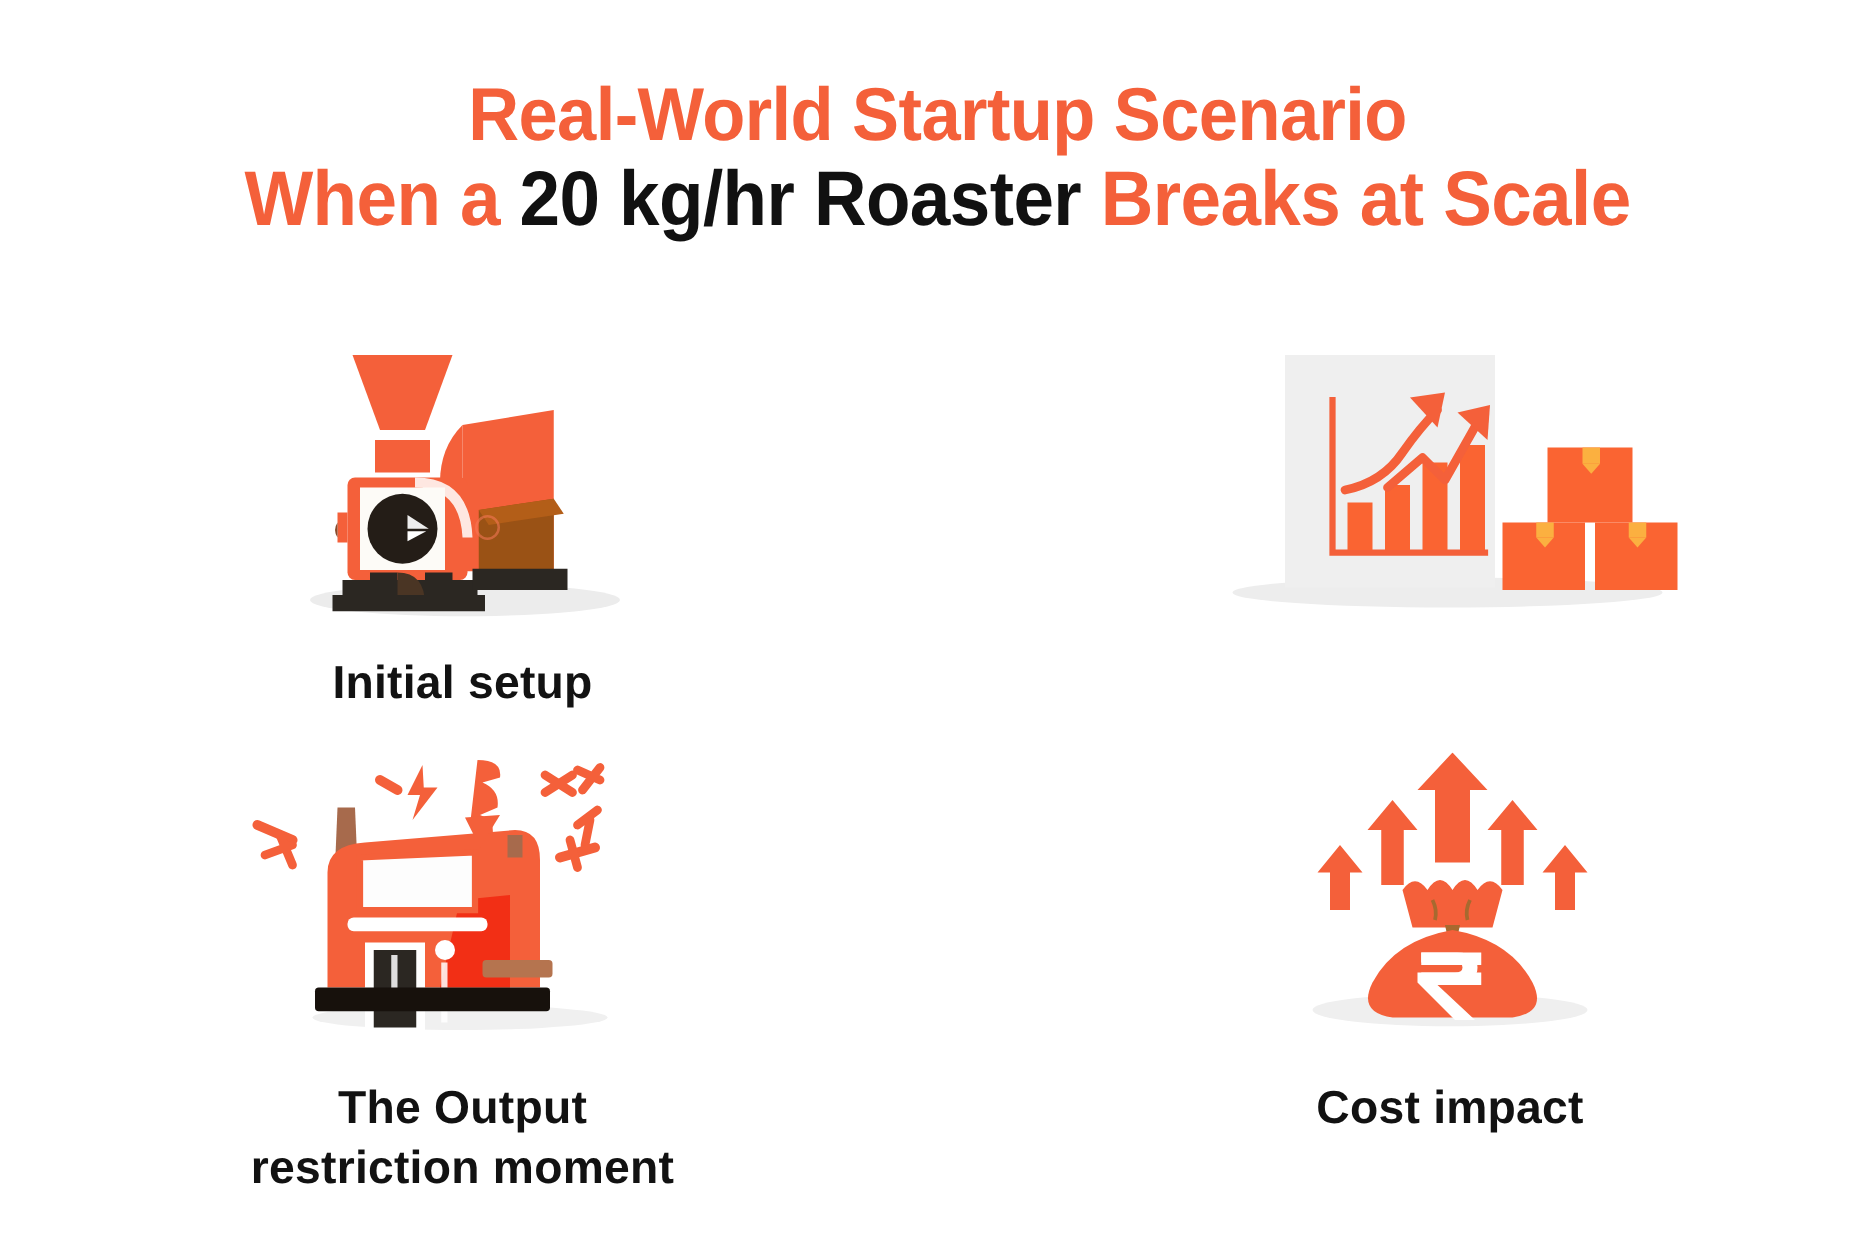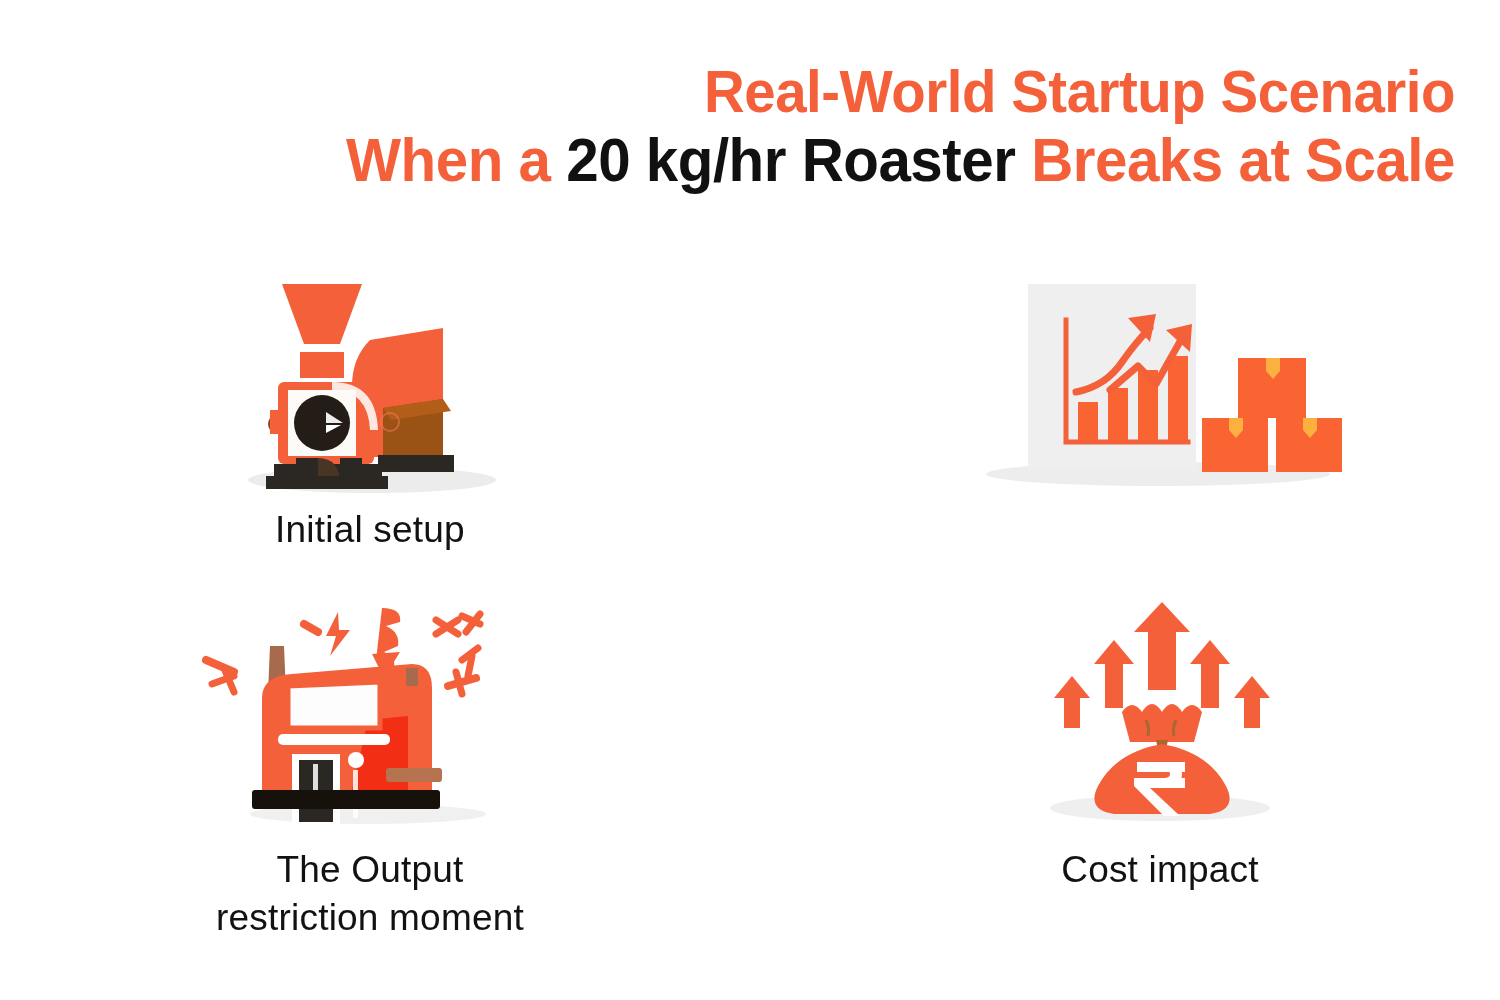--- a/index.html
+++ b/index.html
@@ -18,21 +18,21 @@
     height: 1000px;
     background: #ffffff;
   }
 
   
   .title-block {
     position: absolute;
     top: 58px;
     left: 0;
     width: 1500px;
-    text-align: right;
+    text-align: center;
   }
 
   .title-line {
     font-family: "Liberation Sans Narrow", "Liberation Sans", sans-serif;
     font-weight: bold;
     font-size: 60px;
     line-height: 68px;
     letter-spacing: -0.5px;
     white-space: nowrap;
     transform: scaleX(0.94);
@@ -63,25 +63,25 @@
   .cell-br { left: 930px;  top: 340px; }
 
   .art {
     position: relative;
     width: 460px;
     height: 240px;
   }
   .art svg { display: block; margin: 0 auto; }
 
   .caption {
-    margin-top: 4px;
+    margin-top: 20px;
     font-family: "Liberation Sans", sans-serif;
     font-size: 37px;
     line-height: 48px;
-    font-weight: 400;
+    font-weight: 700;
     color: #121212;
     letter-spacing: 0.2px;
   }
 </style>
 </head>
 <body>
 
 <div class="page">
 
   <div class="title-block">

